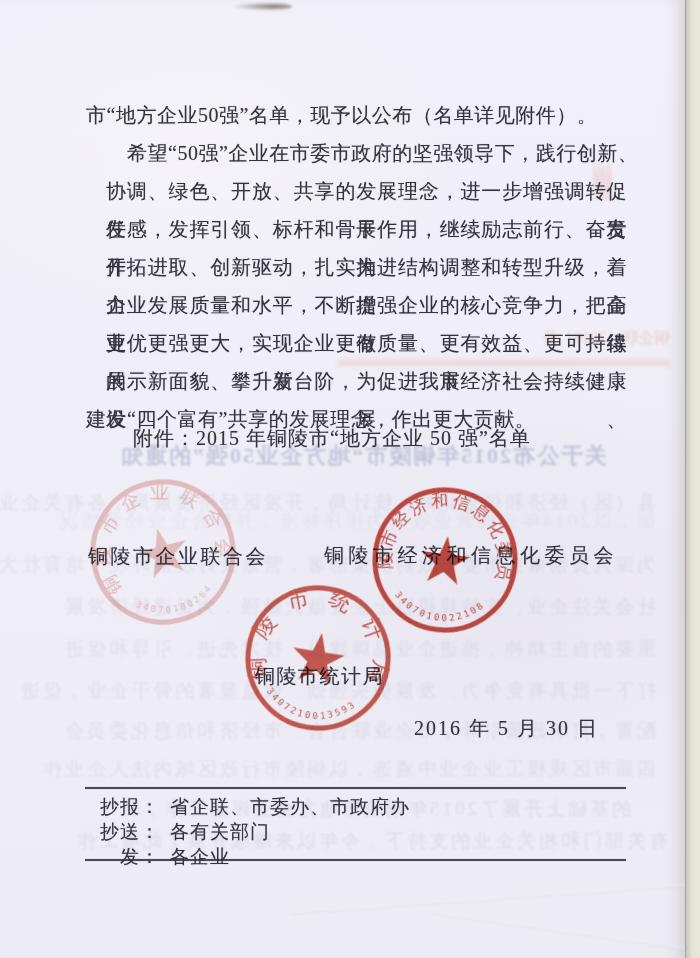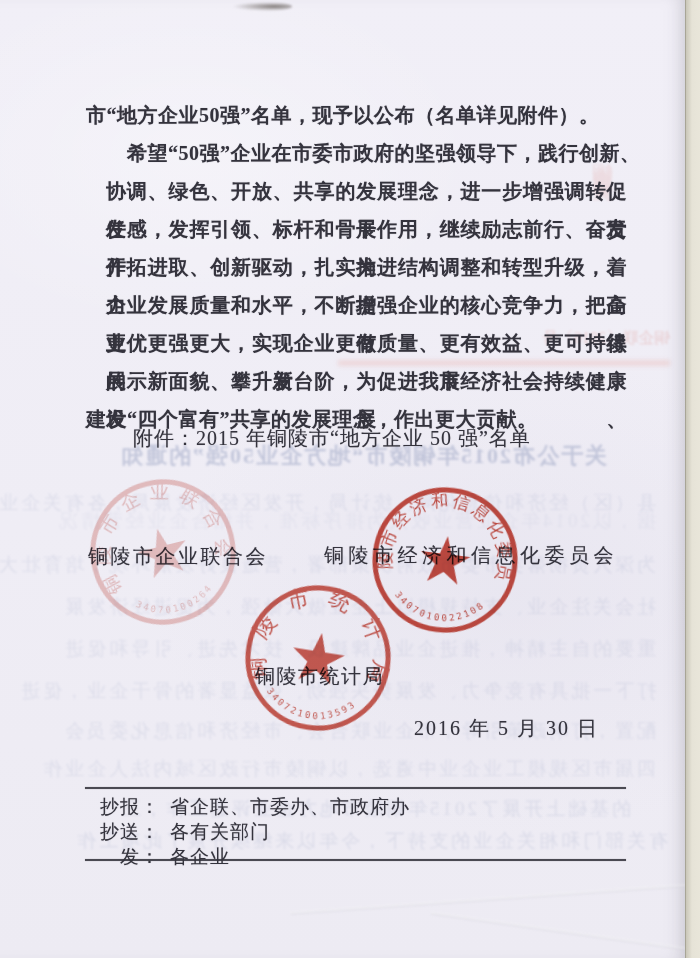--- a/index.html
+++ b/index.html
@@ -12,21 +12,21 @@
            radial-gradient(ellipse 520px 340px at 75% 62%, rgba(221,218,232,.35), rgba(221,218,232,0) 70%),
            linear-gradient(180deg,#f1eff7 0%,#efedf5 55%,#edebf3 100%);
          box-shadow:inset -14px 0 18px -12px rgba(120,118,130,.35);}
   
   #scanbg{position:absolute;left:685px;top:0;width:15px;height:958px;
           background:linear-gradient(90deg,#c9c6b8,#e6e3d7 40%,#e9e6da);
           border-left:1px solid #a8a596;}
   .txt{position:absolute;color:#34333d;text-shadow:0 0 1px rgba(52,51,61,.35);
        white-space:nowrap;}
   #bodyblock{position:absolute;left:86px;top:96px;width:541px;color:#34333d;
-             font-size:20px;text-shadow:0 0 1px rgba(52,51,61,.35);font-weight:bold;}
+             font-size:20px;text-shadow:0 0 1px rgba(52,51,61,.35);}
   .bline{height:38px;line-height:38px;letter-spacing:.5px;white-space:nowrap;}
   .bline.just{white-space:normal;text-align:justify;text-align-last:justify;margin-left:20px;}
   .bline.indent{padding-left:41px;text-align:center;}
   #attachment{left:133px;top:425px;font-size:20px;letter-spacing:1px;}
   #org-left{left:88px;top:543px;font-size:20px;letter-spacing:2.5px;z-index:3;}
   #org-right{left:324px;top:542px;font-size:20px;letter-spacing:4.5px;z-index:3;}
   #org-stats{left:255px;top:663px;font-size:20px;letter-spacing:1.5px;z-index:3;}
   #doc-date{left:414px;top:715px;font-size:20px;letter-spacing:2px;z-index:3;}
   
   .rule{position:absolute;left:85px;width:541px;height:2px;background:#4a4952;

